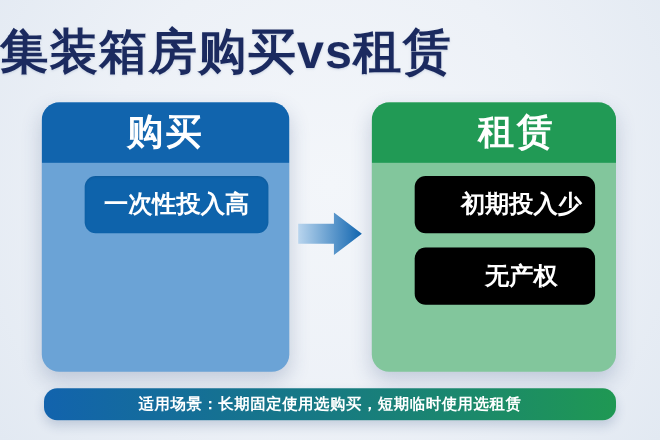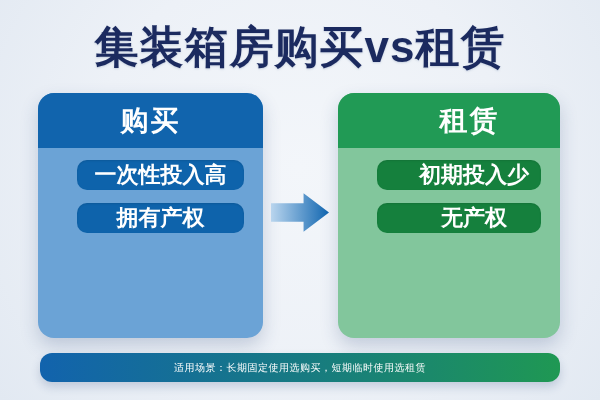--- a/index.html
+++ b/index.html
@@ -12,21 +12,21 @@
   body {
     position: relative;
     font-family: "Liberation Sans", sans-serif;
     background: radial-gradient(circle at 50% 42%, #f3f6fa 0%, #edf1f7 55%, #e2e9f2 100%);
   }
   .page-title {
     position: absolute;
     top: 18px;
     left: 0;
     width: 600px;
-    text-align: center;
+    text-align: left;
     font-size: 44px;
     font-weight: bold;
     letter-spacing: 1px;
     color: #1b2a5f;
     text-shadow: 0 1px 2px rgba(130,150,180,0.35);
   }
   .card {
     position: absolute;
     top: 93px;
     height: 245px;
@@ -34,47 +34,47 @@
     overflow: hidden;
     box-shadow: 0 8px 18px rgba(40,70,120,0.22);
   }
   .card-buy { left: 38px; width: 225px; background: #6ba3d6; }
   .card-rent { left: 338px; width: 222px; background: #82c69c; }
   .card-header {
     height: 55px;
     display: flex;
     align-items: center;
     justify-content: center;
-    font-size: 28px;
+    font-size: 33px;
     font-weight: bold;
     color: #ffffff;
     letter-spacing: 2px;
   }
   .card-buy .card-header { background: #1164ad; }
   .card-rent .card-header { background: #219a55; padding-left: 41px; }
   .card-items {
     padding: 12px 19px;
     display: flex;
     flex-direction: column;
     gap: 13px;
   }
   .card-item {
-    height: 30px;
+    height: 52px;
     border-radius: 10px;
     display: flex;
     align-items: center;
     justify-content: center;
     font-size: 22px;
     font-weight: bold;
     color: #ffffff;
     box-shadow: inset 0 1px 2px rgba(0,0,0,0.10);
     margin-left: 20px;
   }
   .card-buy .card-item { background: #0e63ab; }
-  .card-rent .card-item { background: #15803d; padding-left: 30px; }
+  .card-rent .card-item { background: #000000; padding-left: 30px; }
   .arrow-wrap {
     position: absolute;
     left: 271px;
     top: 193px;
     width: 58px;
     height: 39px;
   }
   .scenario-bar {
     position: absolute;
     left: 40px;
@@ -82,37 +82,36 @@
     width: 520px;
     height: 29px;
     border-radius: 12px;
     background: linear-gradient(90deg, #1263ad 0%, #177a82 50%, #1f9853 100%);
     display: flex;
     align-items: center;
     justify-content: center;
     box-shadow: 0 5px 10px rgba(40,70,120,0.20);
   }
   .scenario-text {
-    font-size: 10px;
-    font-weight: normal;
+    font-size: 14px;
+    font-weight: bold;
     color: #ffffff;
     letter-spacing: 0.5px;
     white-space: nowrap;
   }
 </style>
 </head>
 <body>
 
 <div class="page-title">集装箱房购买vs租赁</div>
 
 <div class="card card-buy">
   <div class="card-header">购买</div>
   <div class="card-items">
     <div class="card-item">一次性投入高</div>
-    <div class="card-item">拥有产权</div>
   </div>
 </div>
 
 <div class="arrow-wrap">
   <svg width="58" height="39" viewBox="0 0 57 38" xmlns="http://www.w3.org/2000/svg">
     <defs>
       <linearGradient id="arrowGrad" x1="0" y1="0" x2="1" y2="0">
         <stop offset="0" stop-color="#b9d5ee"></stop>
         <stop offset="1" stop-color="#1166b0"></stop>
       </linearGradient>

